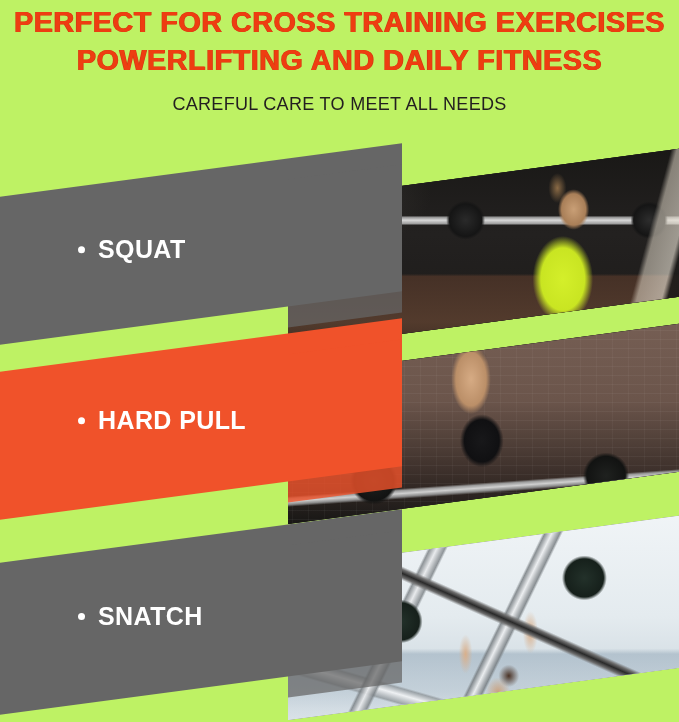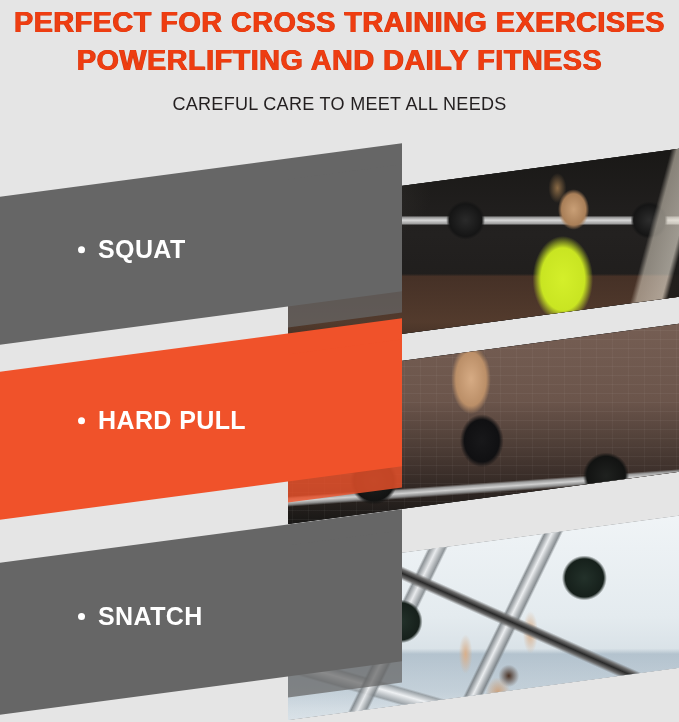--- a/index.html
+++ b/index.html
@@ -1,21 +1,21 @@
 <!DOCTYPE html>
 <html><head>
 <meta charset="utf-8">
 <style>
   html,body{margin:0;padding:0;background:#ffffff;}
   body{
     font-family:"Liberation Sans", sans-serif;
     width:679px;height:722px;overflow:hidden;position:relative;
     -webkit-font-smoothing:antialiased;
   }
-  .page{position:relative;width:679px;height:722px;background:#e5e5e5;overflow:hidden;}
+  .page{position:relative;width:679px;height:722px;background:#bef264;overflow:hidden;}
 
   
   .header{position:absolute;left:0;top:0;width:679px;height:118px;text-align:center;}
   .headline{
     font-family:"Liberation Sans Narrow","Liberation Sans",sans-serif;
     font-weight:bold;
     font-size:30px;
     line-height:36px;
     letter-spacing:0.5px;
     color:#EE3D11;

